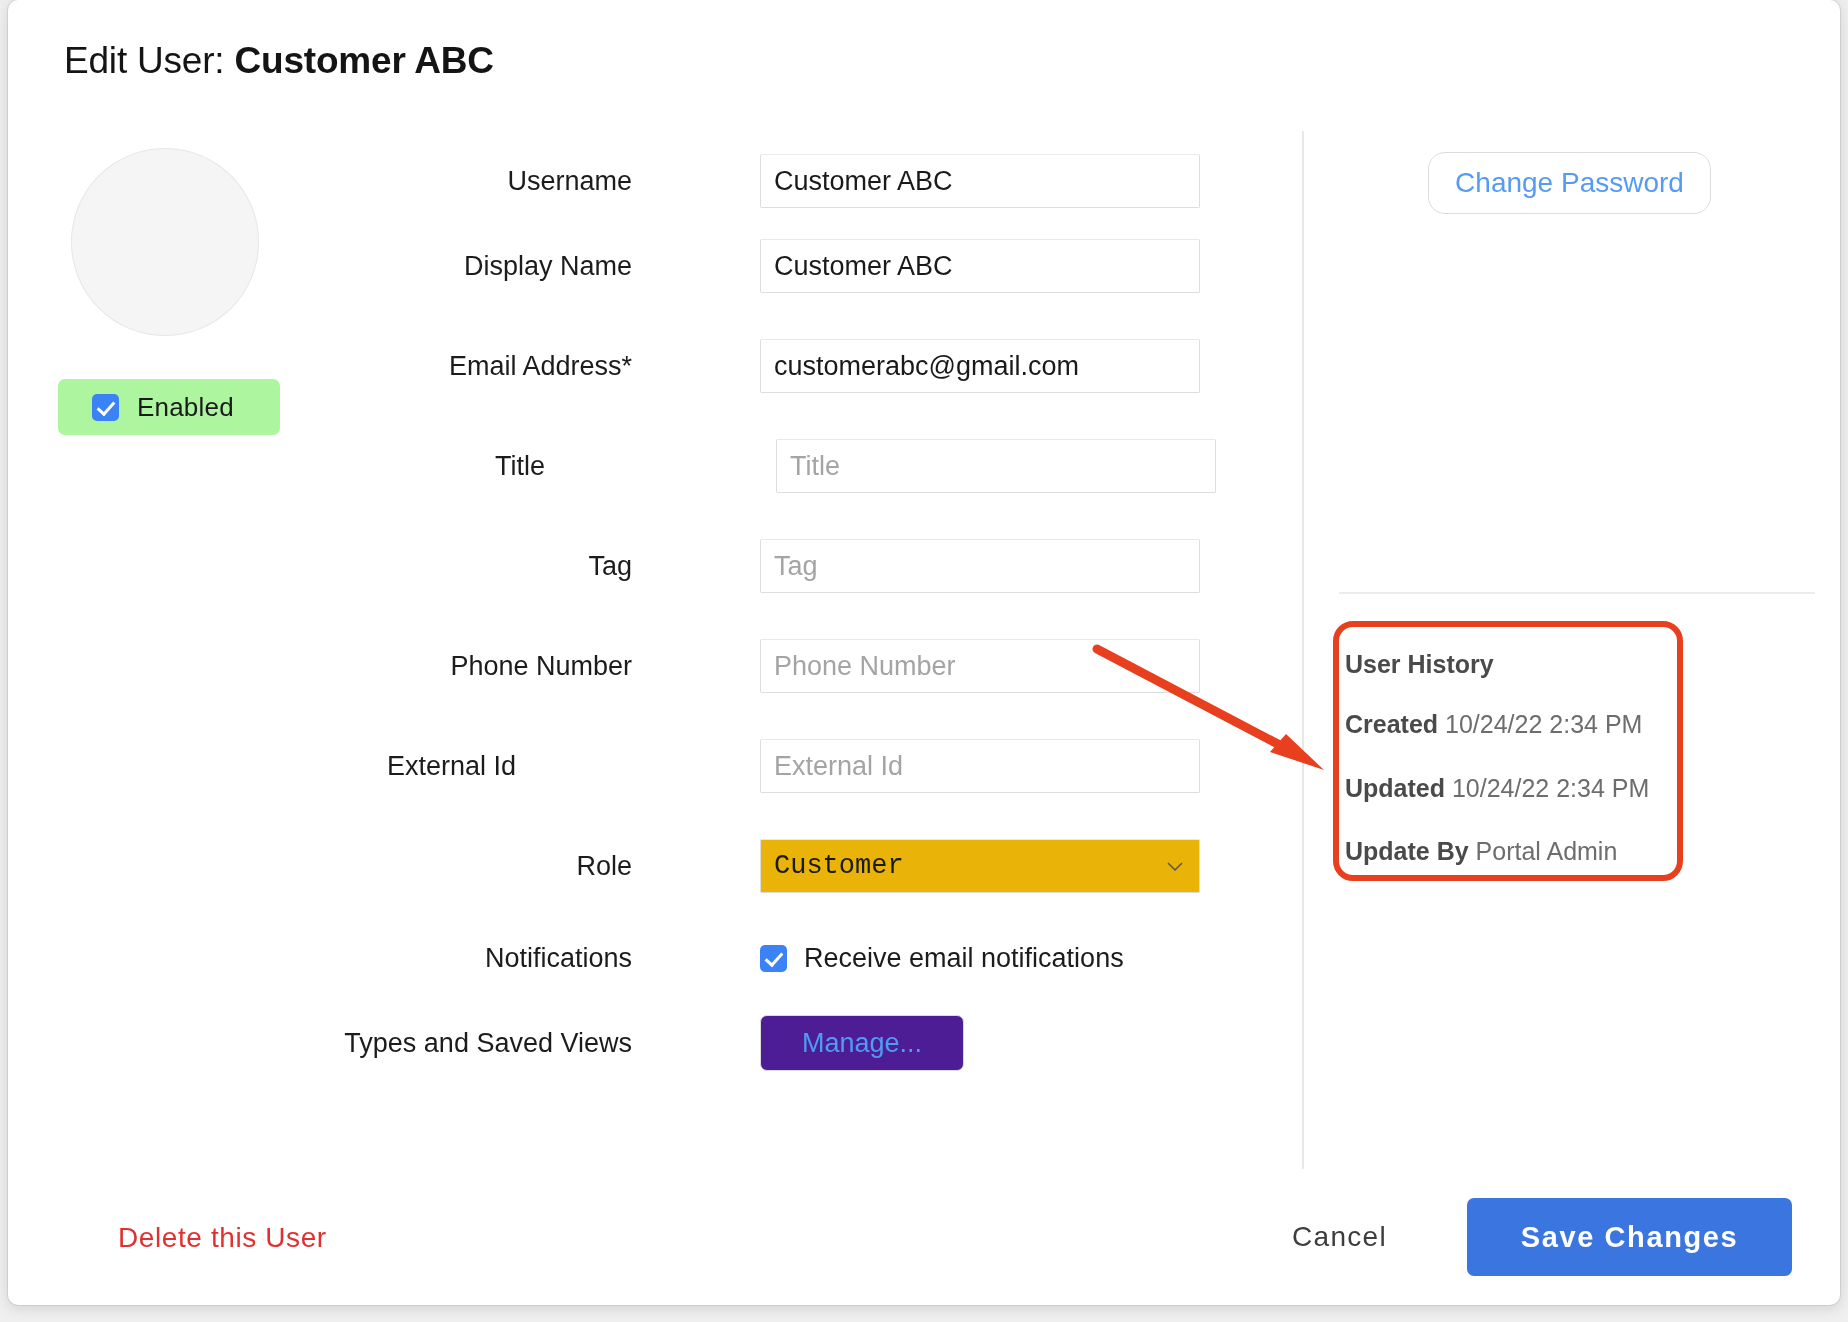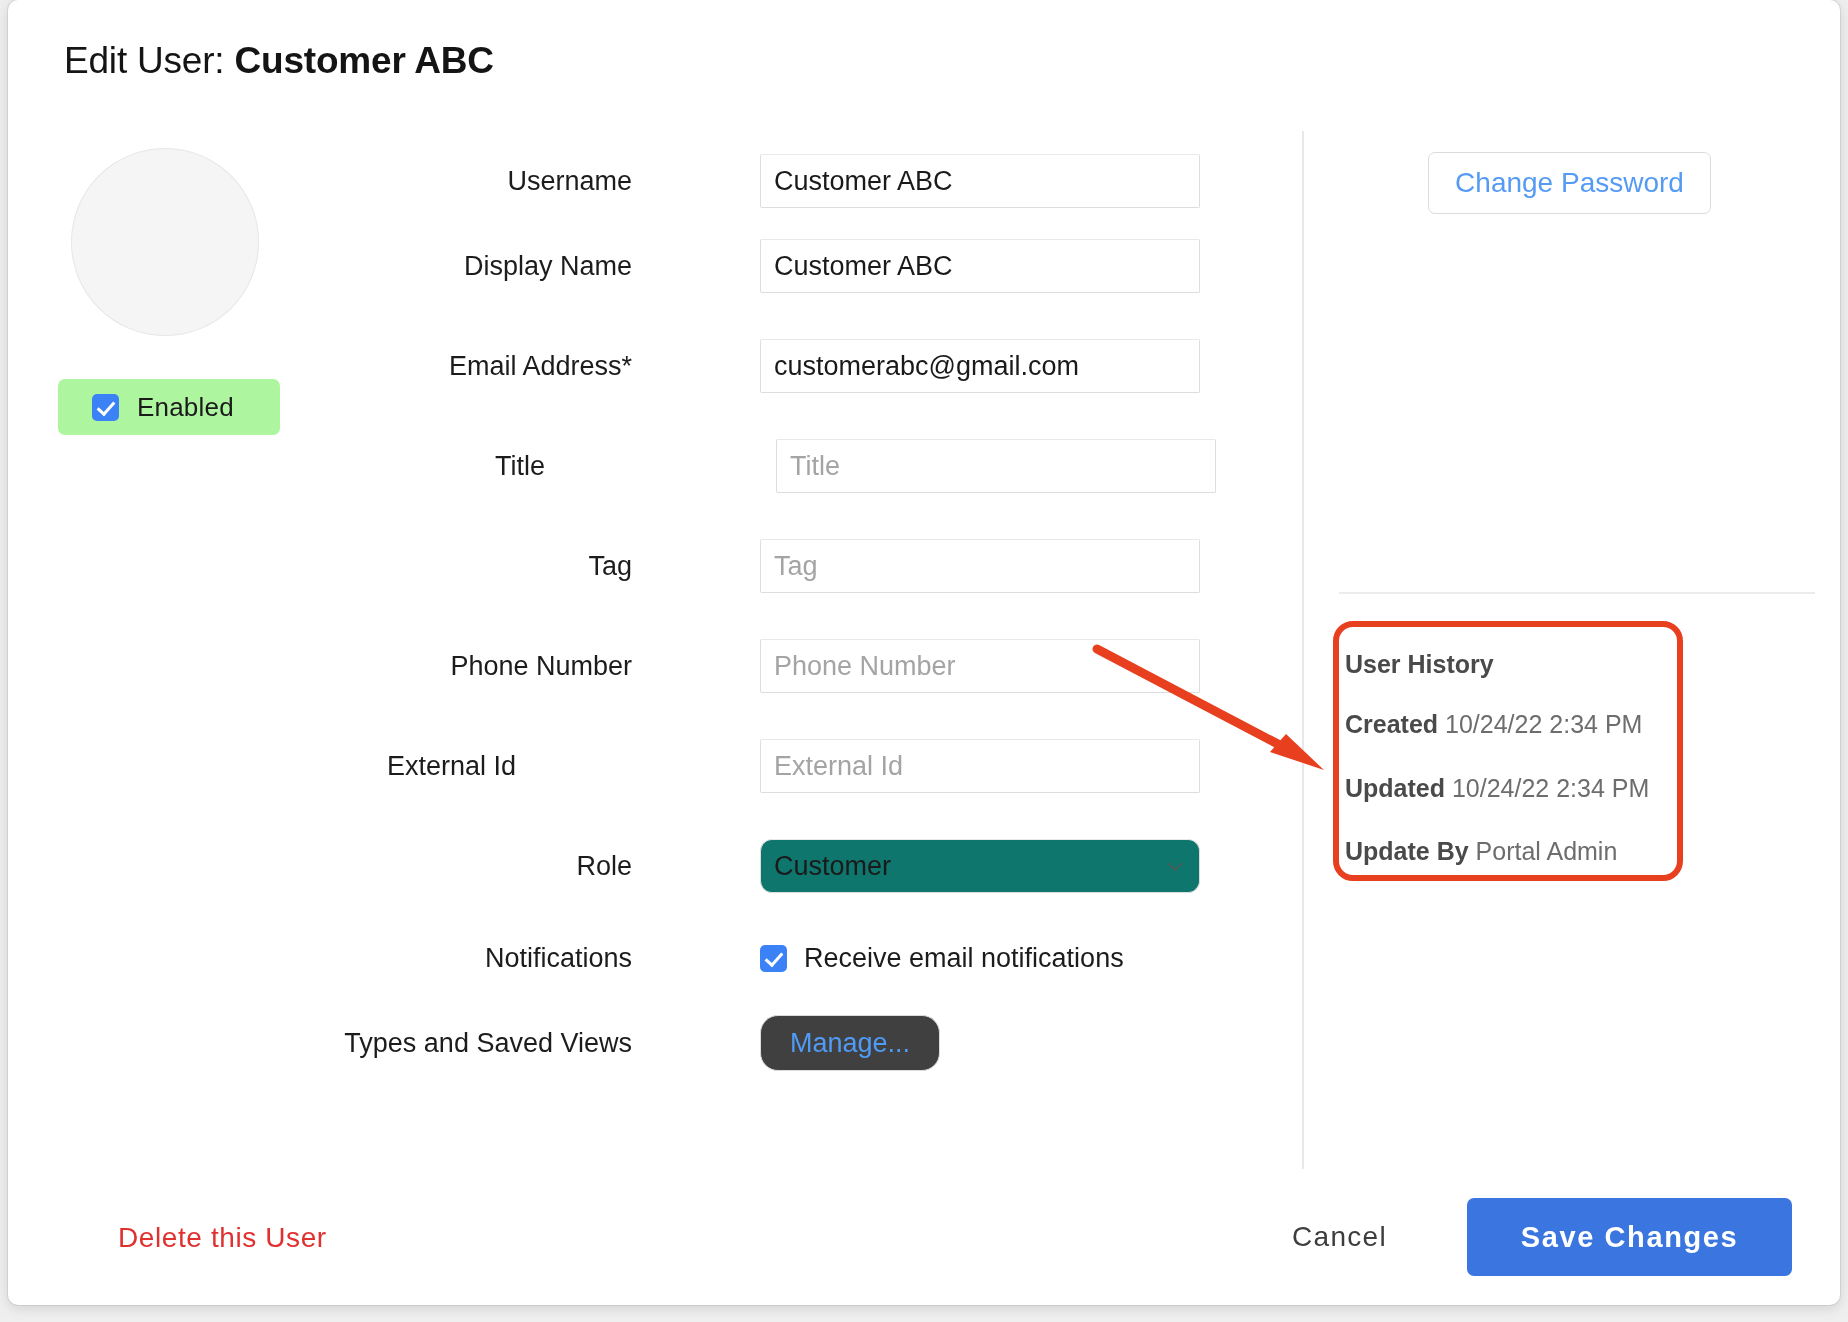--- a/index.html
+++ b/index.html
@@ -149,23 +149,23 @@
     left: 752px;
     width: 440px;
     height: 54px;
   }
   .fselect {
     width: 100%;
     height: 100%;
     box-sizing: border-box;
     border: 1px solid #dddddd;
     border-top-color: #e9e9e9;
-    background: #0f766e;
-    border-radius: 12px;
-    font-family: Liberation Sans, sans-serif;
+    background: #eab308;
+    border-radius: 2px;
+    font-family: Liberation Mono, monospace;
     font-size: 27px;
     color: #1a1a1a;
     padding: 0 40px 0 13px;
     outline: none;
     appearance: none;
     -webkit-appearance: none;
   }
   .chev {
     position: absolute;
     right: 17px;
@@ -187,25 +187,25 @@
     margin-left: 17px;
     font-size: 27px;
     color: #1c1c1c;
     white-space: nowrap;
   }
 
   
   .manage-btn {
     position: absolute;
     left: 752px;
-    width: 180px;
+    width: 204px;
     height: 56px;
-    background: #404040;
+    background: #4c1d95;
     border: 1px solid #dcdcdc;
-    border-radius: 18px;
+    border-radius: 7px;
     font-family: "Liberation Sans", sans-serif;
     font-size: 27px;
     color: #4f9bf5;
     cursor: pointer;
     padding: 0;
   }
 
   
   .vdiv {
     position: absolute;
@@ -218,21 +218,21 @@
 
   
   .change-pass-btn {
     position: absolute;
     left: 1420px;
     top: 152px;
     width: 283px;
     height: 62px;
     background: #ffffff;
     border: 1px solid #dcdcdc;
-    border-radius: 7px;
+    border-radius: 17px;
     font-family: "Liberation Sans", sans-serif;
     font-size: 28px;
     color: #559bf4;
     cursor: pointer;
     padding: 0;
   }
   .hdiv {
     position: absolute;
     left: 1331px;
     top: 592px;

